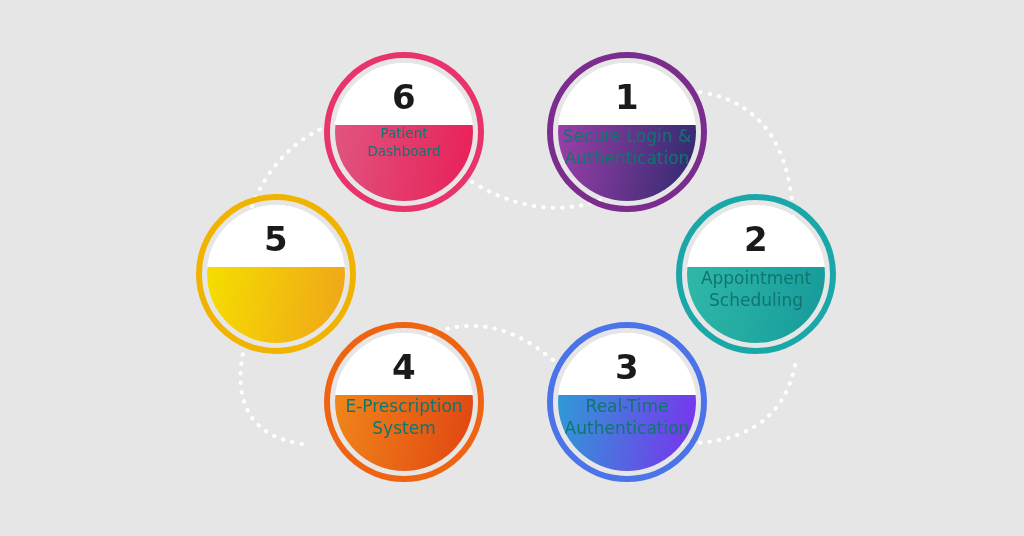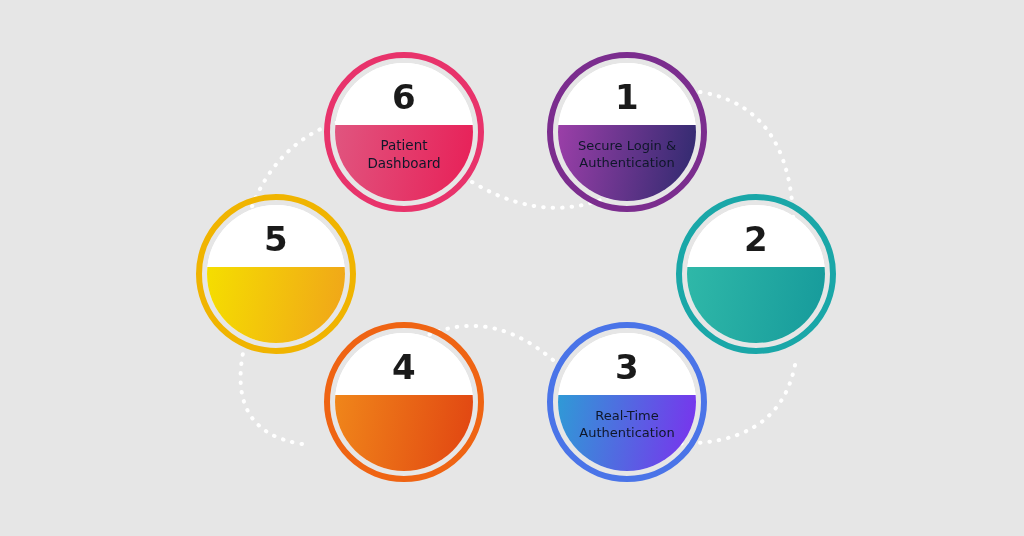--- a/index.html
+++ b/index.html
@@ -89,33 +89,33 @@
   }
   .label {
     position: absolute;
     left: 0;
     top: 62px;
     width: 138px;
     height: 76px;
     display: flex;
     align-items: flex-start;
     justify-content: center;
-    padding-top: 12px;
+    padding-top: 0;
     box-sizing: border-box;
-    color: #0f172a;
+    color: #0f766e;
     font-size: 13.5px;
     line-height: 1.32;
     text-align: center;
     white-space: pre-line;
     font-weight: 500;
   }
   .label.wide {
     left: -6px;
     width: 150px;
-    font-size: 13px;
+    font-size: 17px;
   }
 </style>
 </head>
 <body style="background: rgb(230, 230, 230);">
 
 <div id="infographic" style="background: rgb(230, 230, 230);">
 
   <svg id="arc-layer" viewBox="0 0 1024 536" width="1024" height="536" xmlns="http://www.w3.org/2000/svg">
     <path d="M 472 182 Q 555 232 632 185" fill="none" stroke="#ffffff" stroke-width="4" stroke-linecap="round" stroke-dasharray="0.5 9"></path>
     <path d="M 700 92 Q 800 108 793 248" fill="none" stroke="#ffffff" stroke-width="4" stroke-linecap="round" stroke-dasharray="0.5 9"></path>
@@ -146,40 +146,44 @@
 Authentication</div>
     </div>
   </div>
 
   <div class="node" id="node-2" style="left: 676px; top: 194px;">
     <div class="ring" style="border-color: rgb(26, 167, 168);"></div>
     <div class="disc">
       <div class="disc-top"></div>
       <div class="disc-bottom" style="background: linear-gradient(100deg, rgb(47, 184, 168) 0%, rgb(22, 154, 155) 100%);"></div>
       <div class="num">2</div>
+      <div class="label wide">Appointment
+Scheduling</div>
     </div>
   </div>
 
   <div class="node" id="node-3" style="left: 547px; top: 322px;">
     <div class="ring" style="border-color: rgb(74, 116, 232);"></div>
     <div class="disc">
       <div class="disc-top"></div>
       <div class="disc-bottom" style="background: linear-gradient(100deg, rgb(47, 154, 214) 0%, rgb(123, 48, 238) 100%);"></div>
       <div class="num">3</div>
       <div class="label wide">Real-Time
 Authentication</div>
     </div>
   </div>
 
   <div class="node" id="node-4" style="left: 324px; top: 322px;">
     <div class="ring" style="border-color: rgb(239, 100, 19);"></div>
     <div class="disc">
       <div class="disc-top"></div>
       <div class="disc-bottom" style="background: linear-gradient(100deg, rgb(240, 134, 26) 0%, rgb(225, 68, 18) 100%);"></div>
       <div class="num">4</div>
+      <div class="label wide">E-Prescription
+System</div>
     </div>
   </div>
 
   <div class="node" id="node-5" style="left: 196px; top: 194px;">
     <div class="ring" style="border-color: rgb(240, 180, 0);"></div>
     <div class="disc">
       <div class="disc-top"></div>
       <div class="disc-bottom" style="background: linear-gradient(100deg, rgb(245, 222, 0) 0%, rgb(240, 164, 26) 100%);"></div>
       <div class="num">5</div>
     </div>

